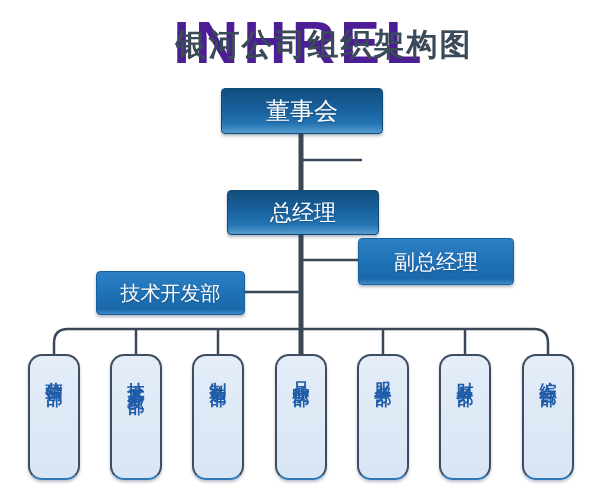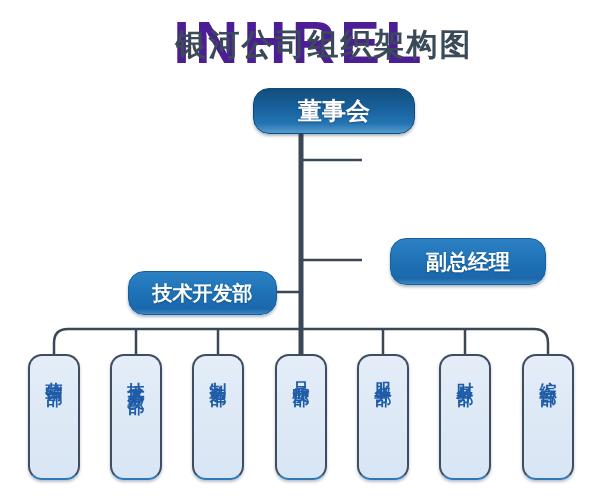--- a/index.html
+++ b/index.html
@@ -17,24 +17,23 @@
     text-align:center;font-size:31px;font-weight:700;letter-spacing:2px;
     color:#3b4a58;z-index:2;padding-left:24px;
   }
 
   
   #connectors{position:absolute;left:0;top:0;z-index:1;}
 
   
   .node{
     position:absolute;z-index:3;display:flex;align-items:center;justify-content:center;
-    color:#ffffff;font-weight:700;border-radius:16px;
+    color:#ffffff;font-weight:400;border-radius:4px;
     box-shadow:0 2px 3px rgba(30,50,80,0.35);
     text-shadow:0 1px 2px rgba(0,0,0,0.25);
-    margin-left:32px;
   }
   .node.dark{
     background:linear-gradient(180deg,#124e7d 0%,#18619e 45%,#2474b2 78%,#569bcd 100%);
     border:1px solid #0f4a77;
   }
   .node.bright{
     background:linear-gradient(180deg,#2b80c3 0%,#1d6fb4 60%,#1b68ab 88%,#3d87c3 100%);
     border:1px solid #17609f;
   }
 
@@ -85,20 +84,23 @@
     <path d="M218,329 V356" stroke="#3a4757" stroke-width="2.5" fill="none"></path>
     <path d="M383,329 V356" stroke="#3a4757" stroke-width="2.5" fill="none"></path>
     <path d="M465,329 V356" stroke="#3a4757" stroke-width="2.5" fill="none"></path>
   </svg>
 
   <div class="node dark" id="node-board">
       <span>董事会</span>
     </div>
 
 
+  <div class="node dark" id="node-gm">
+      <span>总经理</span>
+    </div>
 
   <div class="node bright" id="node-deputy-gm">
       <span>副总经理</span>
     </div>
 
   <div class="node bright" id="node-mgmt-rep">
       <span>技术开发部</span>
     </div>
 
   <div class="dept" id="dept-0">

